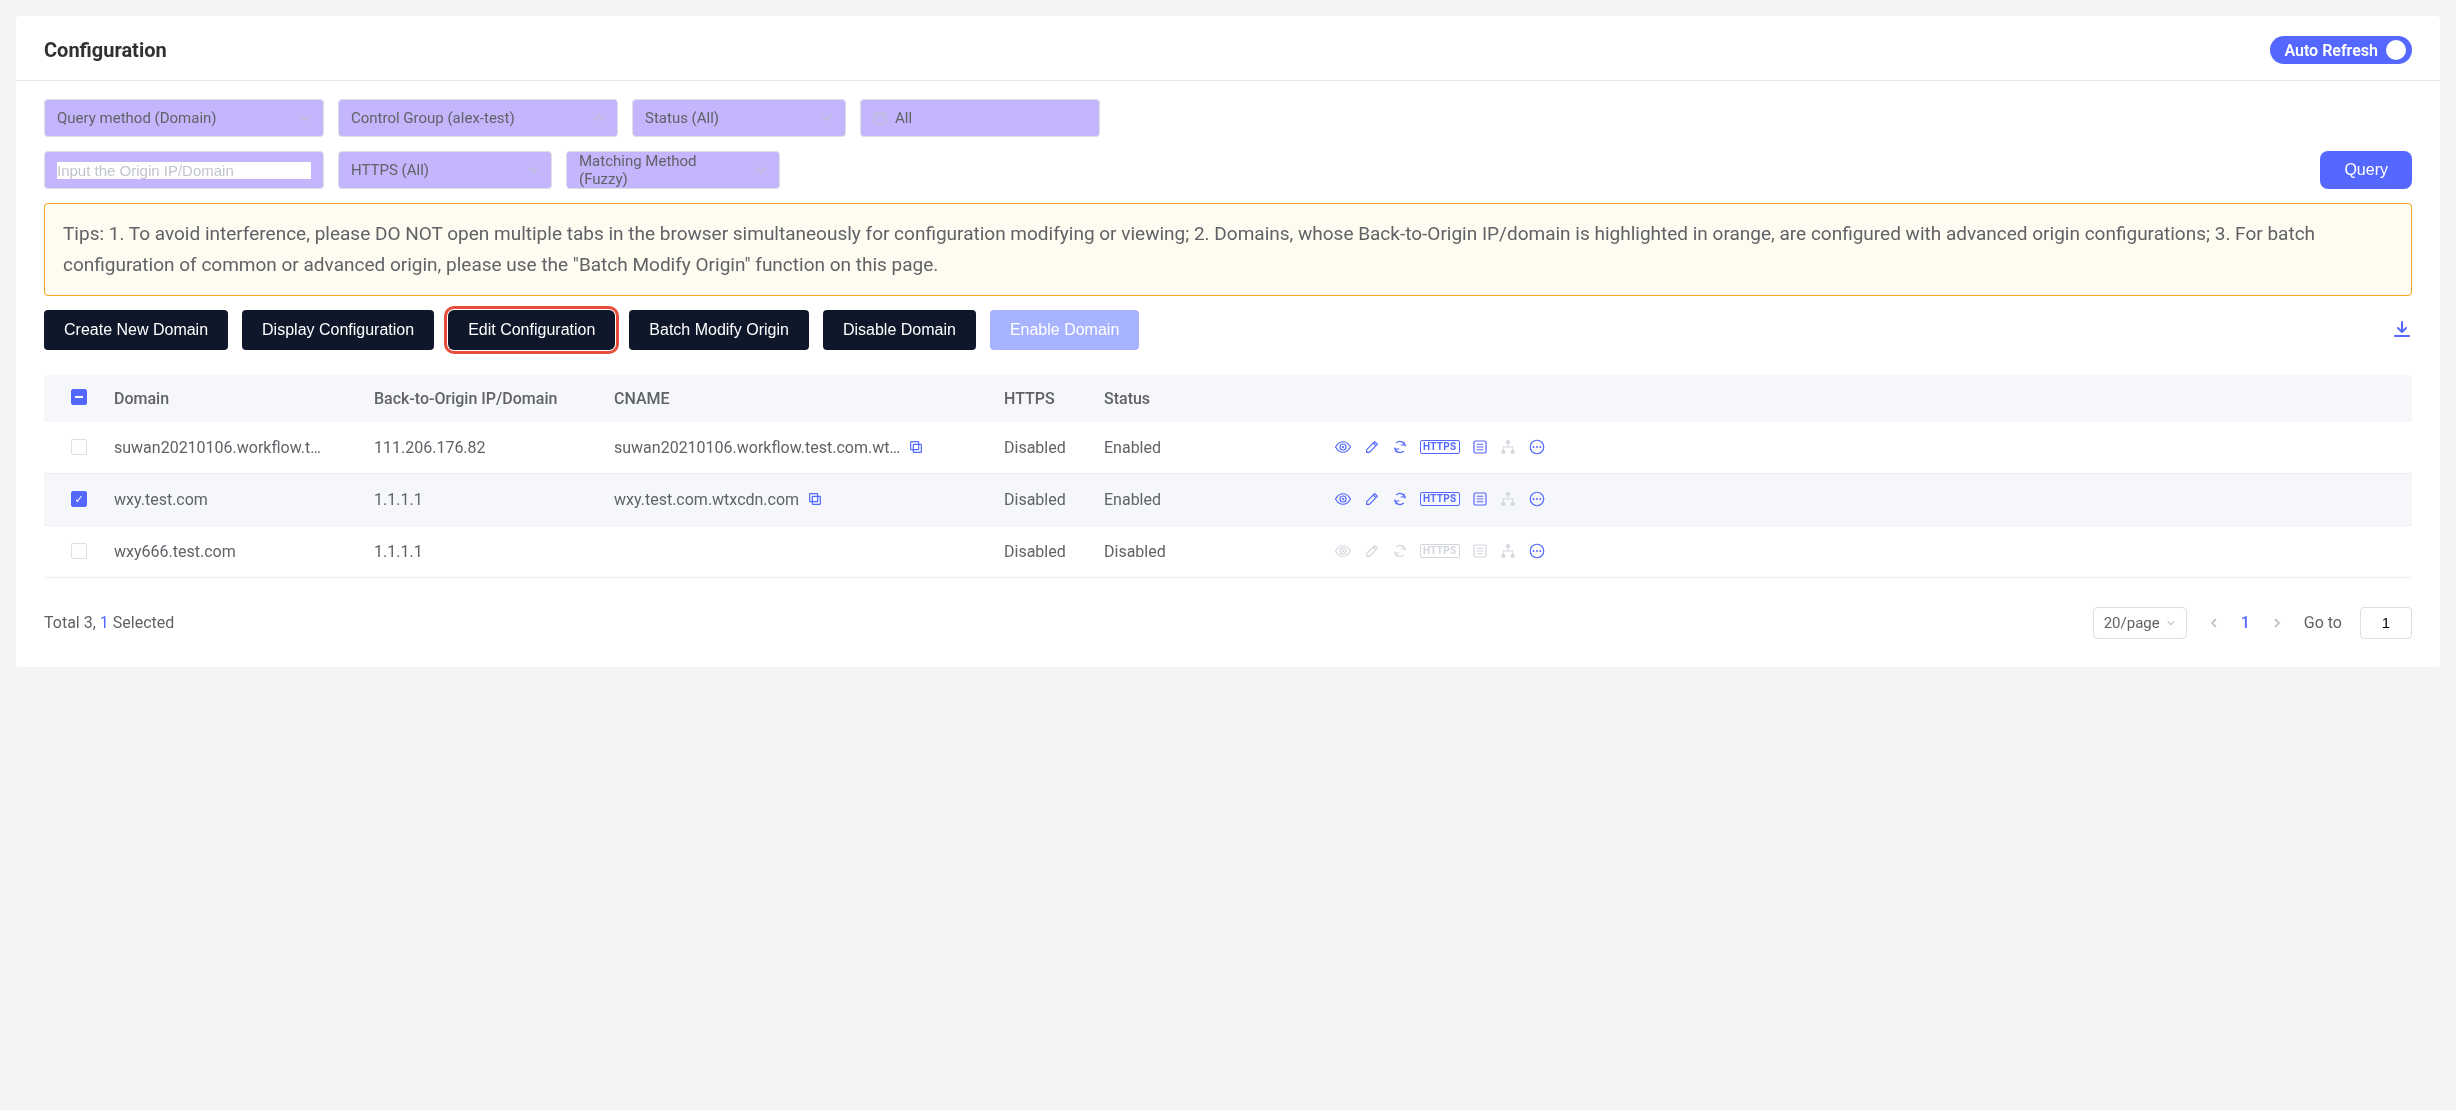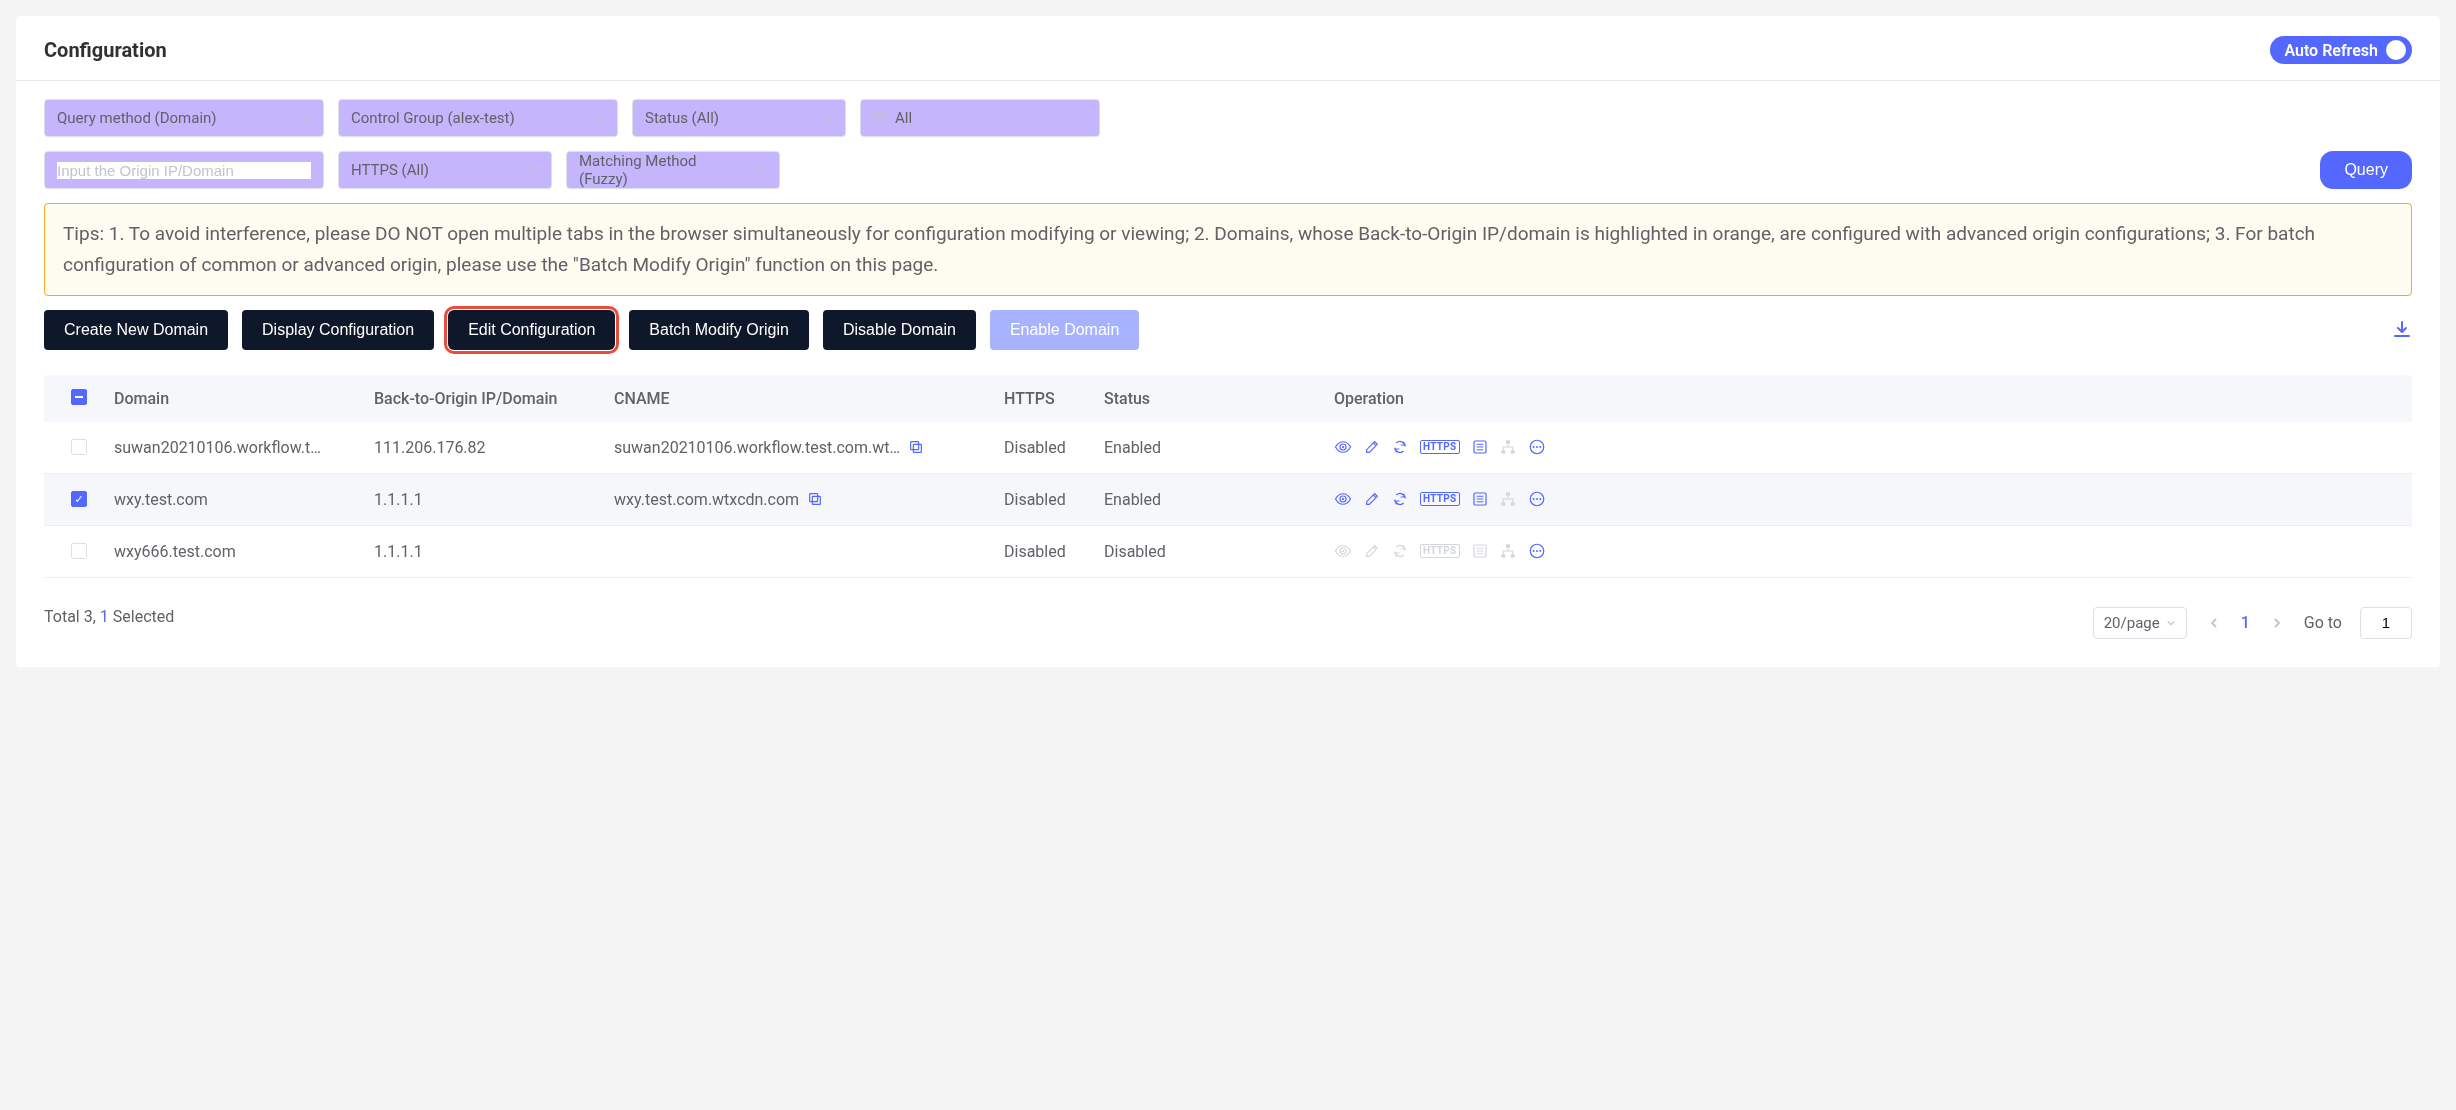--- a/index.html
+++ b/index.html
@@ -9,21 +9,21 @@
 .page-title { font-size: 20px; font-weight: 700; color: #303133; }
 .auto-refresh { display: inline-flex; align-items: center; background: #5468ff; color: #fff; border-radius: 999px; padding: 4px 6px 4px 14px; font-size: 16px; font-weight: 600; cursor: pointer; }
 .auto-refresh .knob { width: 20px; height: 20px; background: #fff; border-radius: 50%; margin-left: 8px; }
 .filters { padding: 18px 28px 0; }
 .filter-row { display: flex; gap: 14px; margin-bottom: 14px; align-items: center; }
 .sel, .inpt { border: 1px solid #dcdfe6; border-radius: 4px; height: 38px; display: inline-flex; align-items: center; padding: 0 12px; font-size: 15px; color: #606266; background: #c4b5fd; position: relative; cursor: pointer; }
 .sel .chev { margin-left: auto; padding-left: 12px; color: #c0c4cc; }
 .inpt input { border: none; outline: none; width: 100%; font-size: 15px; color: #606266; }
 .inpt input::placeholder { color: #c0c4cc; }
 .pre-icon { color: #c0c4cc; margin-right: 8px; font-size: 14px; }
-.query-btn { margin-left: auto; background: #5468ff; color: #fff; border: none; border-radius: 13px; height: 38px; padding: 0 24px; font-size: 16px; cursor: pointer; }
+.query-btn { margin-left: auto; background: #5468ff; color: #fff; border: none; border-radius: 8px; height: 38px; padding: 0 24px; font-size: 16px; cursor: pointer; }
 .tips { margin: 6px 28px 14px; border: 1px solid #f5a623; background: #fefbf1; border-radius: 4px; padding: 14px 18px; color: #606266; font-size: 19px; line-height: 1.65; }
 .actions { display: flex; gap: 14px; padding: 0 28px 14px; align-items: center; }
 .btn { background: #0f172a; color: #fff; border: none; border-radius: 4px; height: 40px; padding: 0 20px; font-size: 16px; cursor: pointer; }
 .btn.disabled { background: #a8b3ff; cursor: not-allowed; }
 .btn.highlighted { outline: 3px solid #e74c3c; outline-offset: 1px; border-radius: 6px; }
 .dl-icon { margin-left: auto; color: #5468ff; cursor: pointer; }
 .table { width: calc(100% - 56px); margin: 11px 28px; }
 .thead { display: flex; background: #f5f7fa; color: #606266; font-size: 16px; font-weight: 500; padding: 14px 0; border-radius: 4px 4px 0 0; }
 .trow { display: flex; align-items: center; padding: 16px 0; border-bottom: 1px solid #ebeef5; font-size: 16px; color: #5f6368; }
 .trow.sel-row { background: #f5f7fa; }
@@ -35,21 +35,21 @@
 .col-status { width: 230px; }
 .col-op { flex: 1; display: flex; gap: 12px; justify-content: flex-start; align-items: center; }
 .cb { width: 16px; height: 16px; border: 1px solid #dcdfe6; border-radius: 2px; background: #fff; display: inline-flex; align-items: center; justify-content: center; cursor: pointer; }
 .cb.checked { background: #5468ff; border-color: #5468ff; color: #fff; font-size: 11px; line-height: 1; }
 .cb.indet { background: #5468ff; border-color: #5468ff; }
 .cb.indet::after { content: ""; width: 8px; height: 2px; background: #fff; }
 .copy-ico { color: #5468ff; cursor: pointer; }
 .op-ico { color: #5468ff; cursor: pointer; font-size: 16px; }
 .op-ico.dis { color: #d3d6dc; cursor: not-allowed; }
 .https-tag { font-size: 10px; font-weight: 700; letter-spacing: 0.3px; border: 1px solid currentColor; border-radius: 2px; padding: 0px 2px; line-height: 1.2; }
-.footer { display: flex; align-items: flex-start; padding: 18px 28px 28px; font-size: 16px; color: #606266; }
+.footer { display: flex; align-items: center; padding: 18px 28px 28px; font-size: 16px; color: #606266; }
 .footer .accent { color: #5468ff; }
 .pager { margin-left: auto; display: flex; align-items: center; gap: 18px; }
 .per-page { border: 1px solid #dcdfe6; border-radius: 4px; padding: 6px 10px; display: inline-flex; align-items: center; gap: 6px; cursor: pointer; color: #606266; font-size: 15px; }
 .pg-btn { color: #c0c4cc; cursor: pointer; padding: 4px; }
 .pg-cur { color: #5468ff; font-weight: 500; }
 .goto-in { border: 1px solid #dcdfe6; border-radius: 4px; width: 52px; height: 32px; text-align: center; font-size: 15px; }
 svg { display: block; }
 </style>
 </head>
 <body>
@@ -143,21 +143,20 @@
   <div class="table">
     <div class="thead">
       <div class="col-cb">
           <span class="cb indet"></span>
         </div>
       <div class="col-dom">Domain</div>
       <div class="col-orig">Back-to-Origin IP/Domain</div>
       <div class="col-cname">CNAME</div>
       <div class="col-https">HTTPS</div>
       <div class="col-status">Status</div>
-      <div class="col-op">Operation</div>
     </div>
     <div id="tbody">
         <div class="trow">
     <div class="col-cb">
             <span class="cb "></span>
           </div>
     <div class="col-dom">suwan20210106.workflow.t…</div>
     <div class="col-orig">111.206.176.82</div>
     <div class="col-cname">
             <span>suwan20210106.workflow.test.com.wt…</span>

